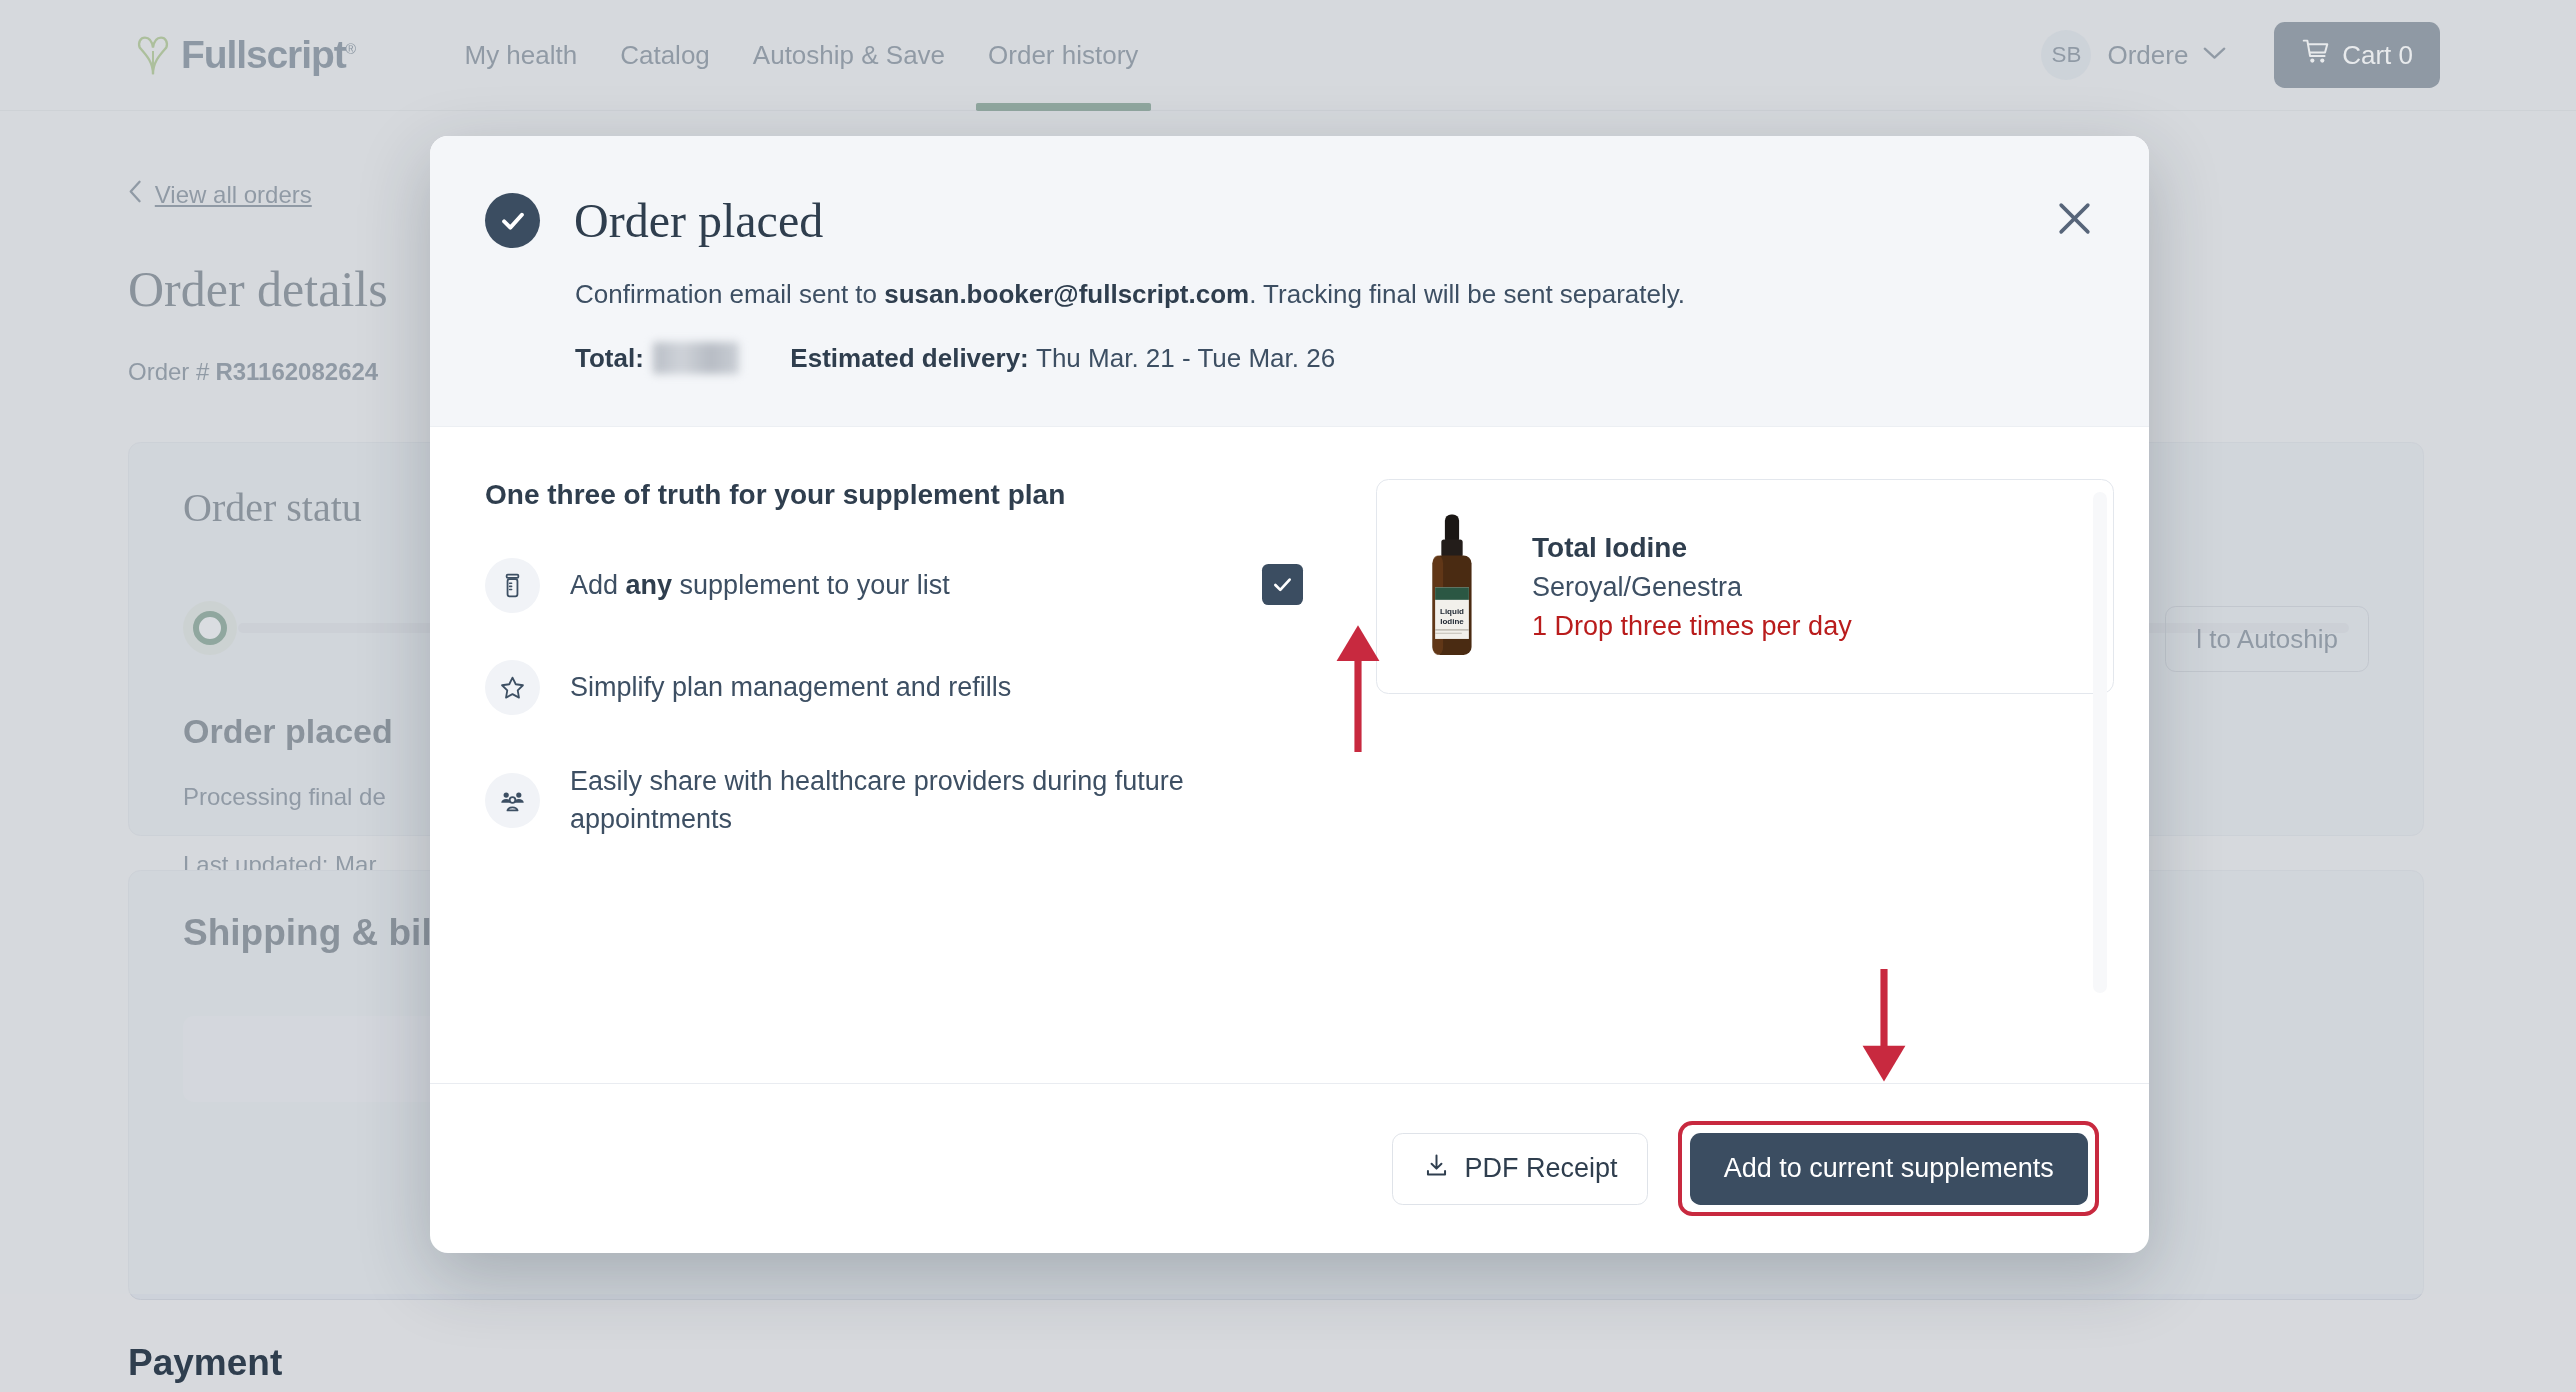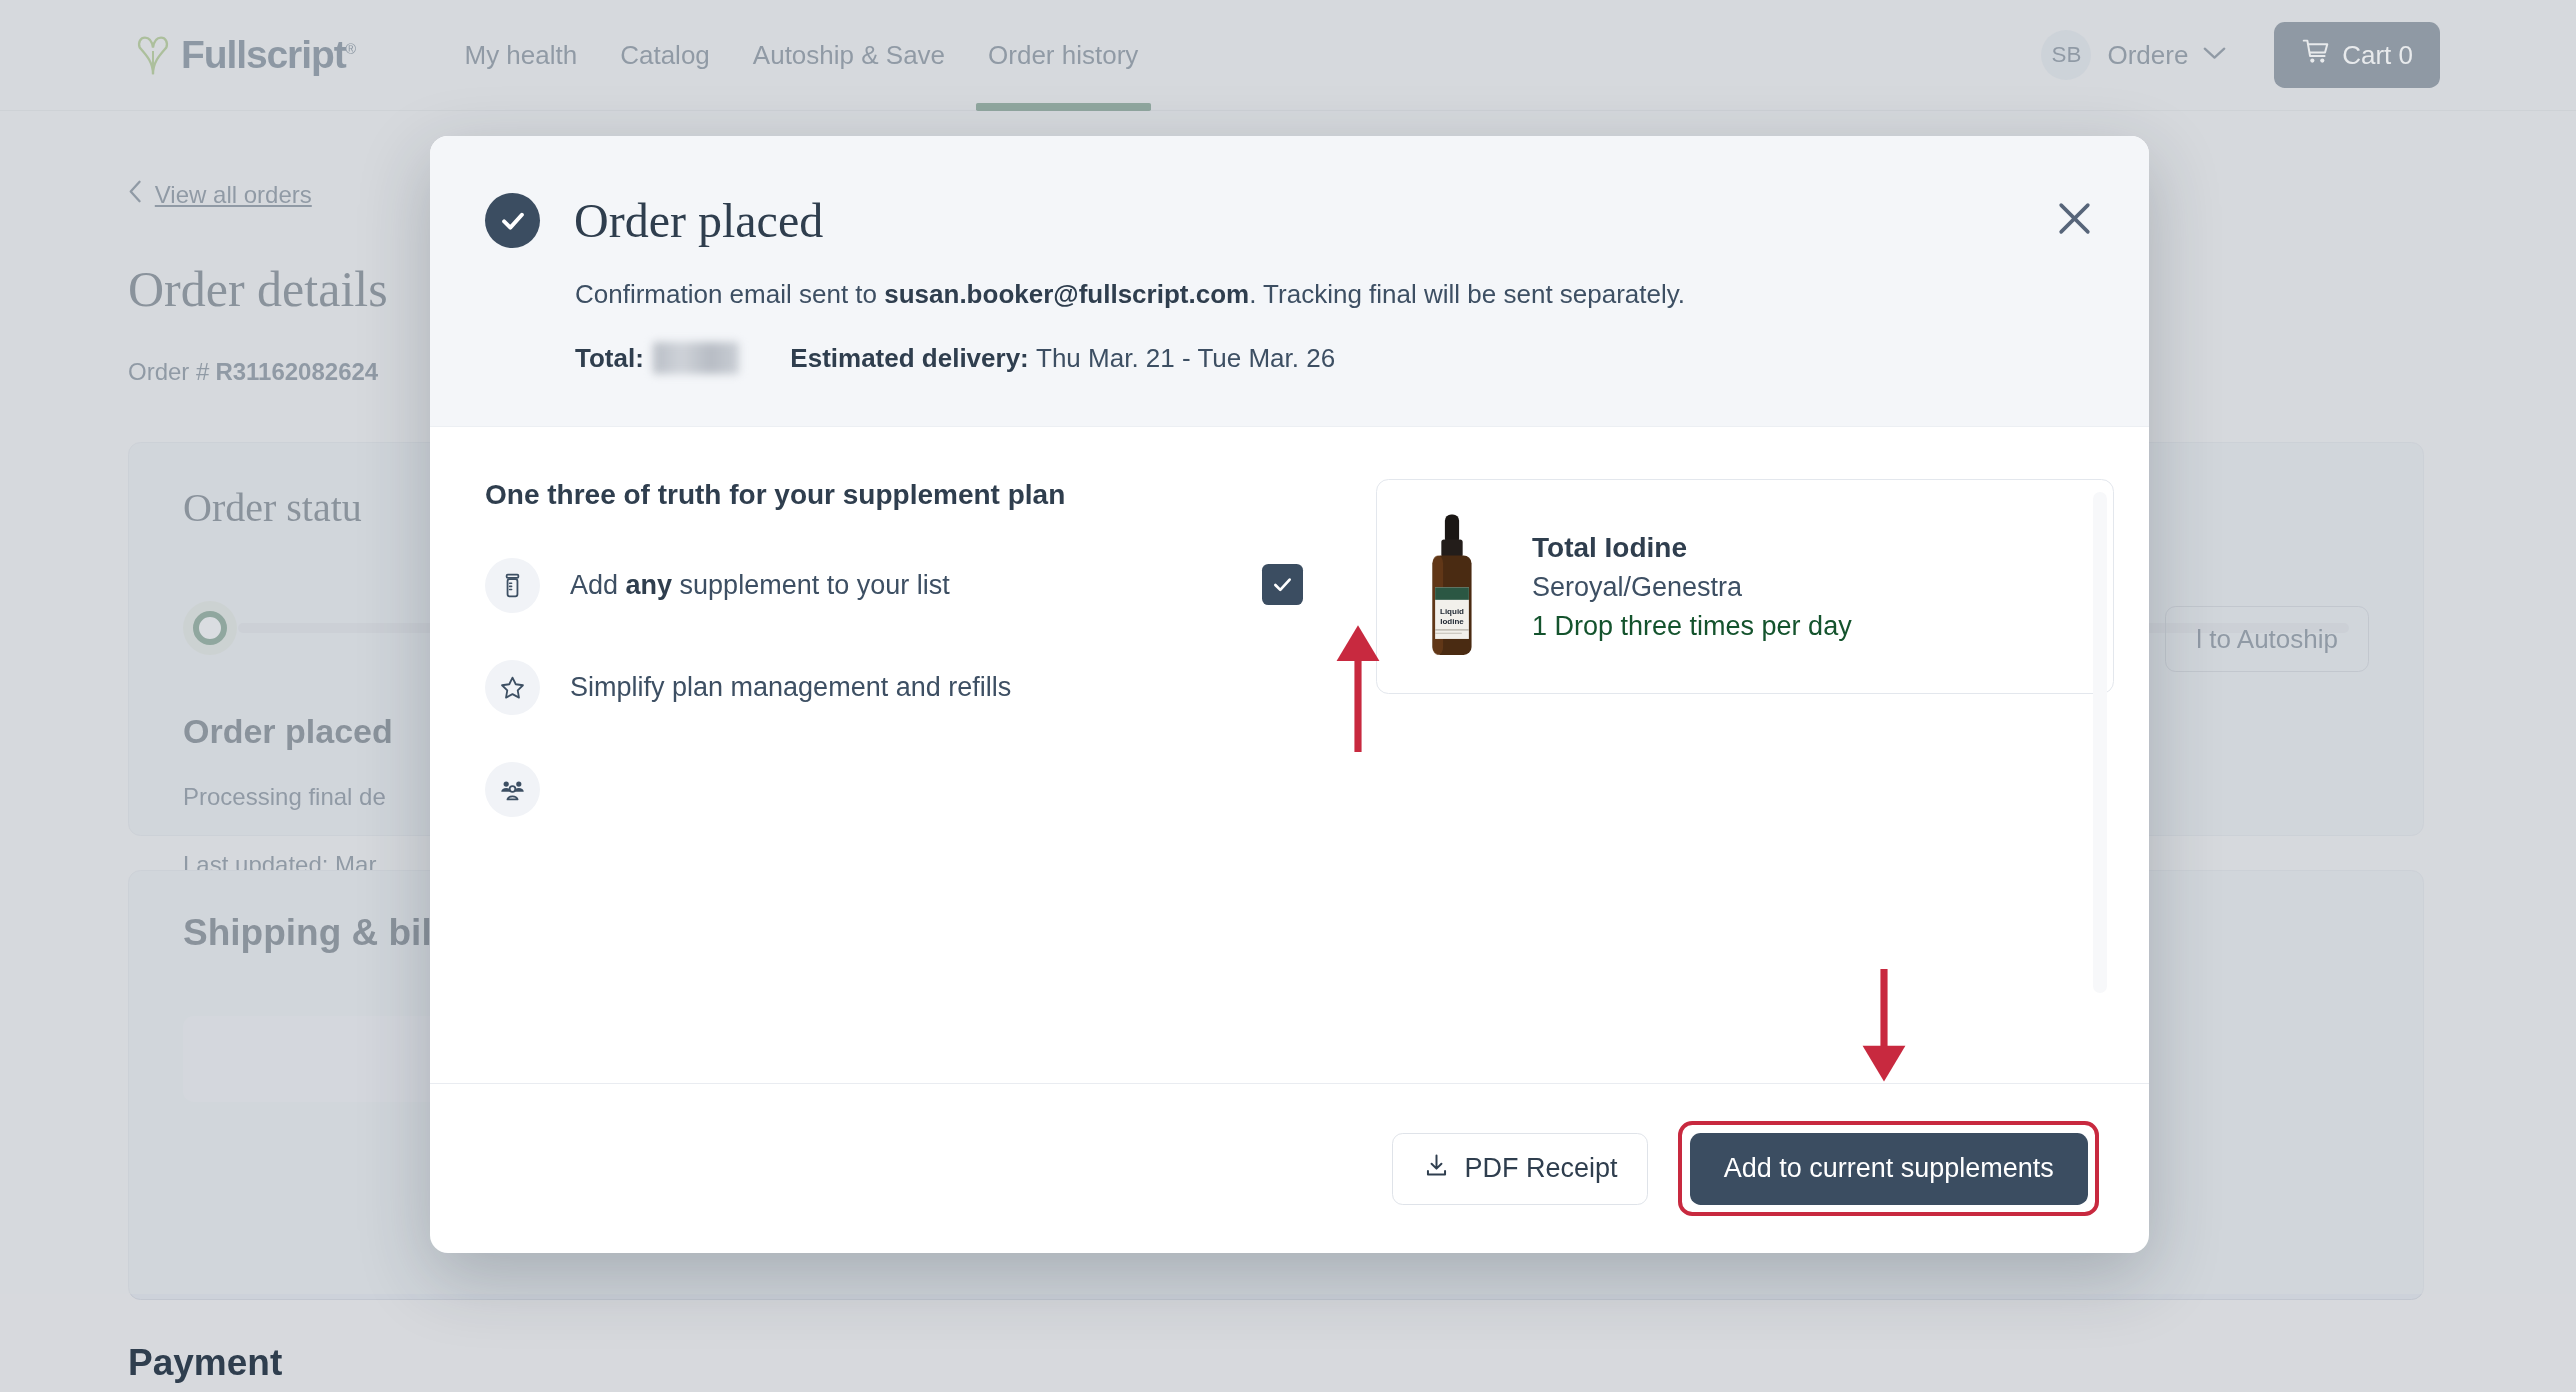--- a/index.html
+++ b/index.html
@@ -195,21 +195,21 @@
   }
   .prod-check {
     position: absolute; left: -115px; top: 84px;
     width: 41px; height: 41px; border-radius: 6.3px; background: #3b4d61;
     display: flex; align-items: center; justify-content: center; cursor: pointer;
   }
   .bottle { width: 64px; height: 149px; position: relative; flex: 0 0 auto; }
   .prod-info { margin-left: 48px; }
   .prod-name { font-size: 28px; font-weight: 700; color: #2f3e4e; }
   .prod-brand { font-size: 27px; color: #3d4f63; margin-top: 8px; }
-  .prod-dose { font-size: 27px; color: #14532d; margin-top: 8px; }
+  .prod-dose { font-size: 27px; color: #b91c1c; margin-top: 8px; }
 
   .scrollbar-track {
     position: absolute; right: 7.2px; top: 12.5px; width: 14.3px; height: 501px;
     background: #f7f8fa; border-radius: 7.2px;
   }
 
   .modal-foot {
     position: absolute; left: 0; right: 0; bottom: 0; height: 170px;
     border-top: 0.9px solid #e9ecf1;
     display: flex; align-items: center; justify-content: flex-end;
@@ -400,20 +400,21 @@
           <span class="feat-icon">
             <svg width="27" height="27" viewBox="0 0 30 30">
               <circle cx="8" cy="9" r="2.9" fill="#3d4f63"></circle>
               <circle cx="22" cy="9" r="2.9" fill="#3d4f63"></circle>
               <path d="M2.5 17.5 a5.5 4.2 0 0 1 11 0 Z" fill="#3d4f63"></path>
               <path d="M16.5 17.5 a5.5 4.2 0 0 1 11 0 Z" fill="#3d4f63"></path>
               <circle cx="15" cy="14.5" r="3.2" fill="none" stroke="#3d4f63" stroke-width="2"></circle>
               <path d="M9.4 26 a5.8 4.6 0 0 1 11.2 0 Z" fill="none" stroke="#3d4f63" stroke-width="2" stroke-linejoin="round"></path>
             </svg>
           </span>
+          <span class="feat-text"><span>Easily share with healthcare providers during future appointments</span></span>
         </div>
       </div>
 
       <div class="body-right">
         <div class="product-card">
 
           <div class="prod-check">
             <svg width="25" height="25" viewBox="0 0 28 28">
                 <path d="M6 14.5 L11.5 20 L22 8.5" fill="none" stroke="#fff" stroke-width="3" stroke-linecap="round" stroke-linejoin="round"></path>
               </svg>

